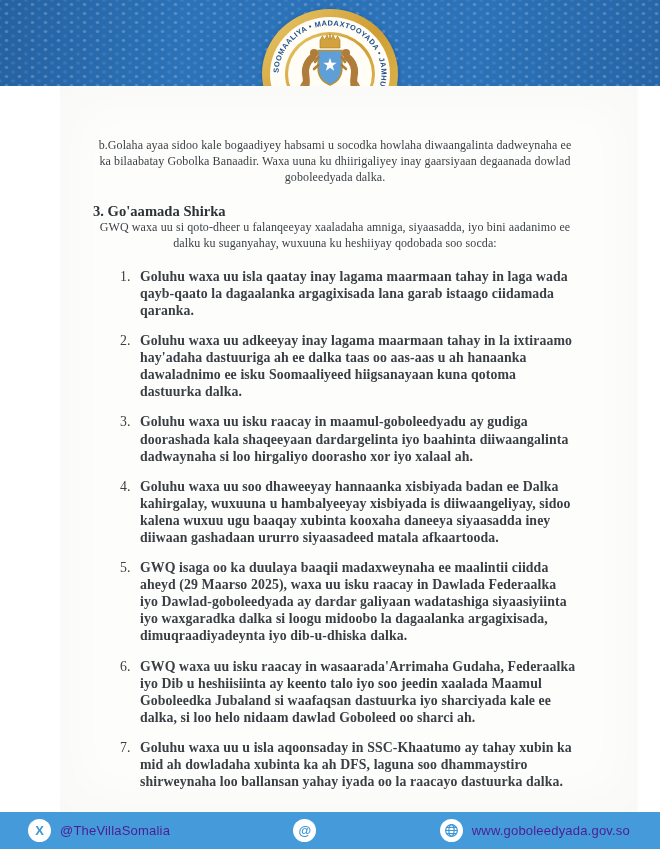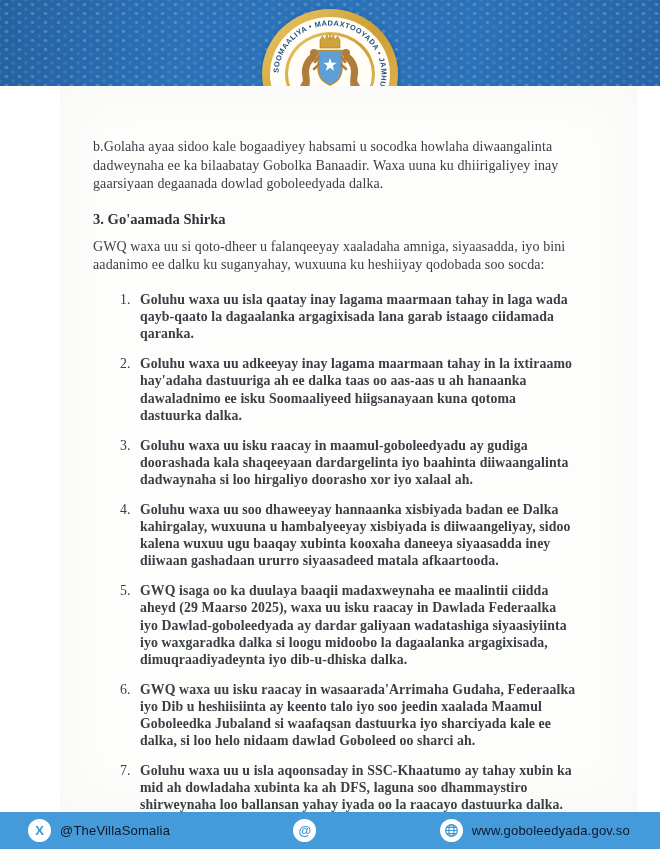--- a/index.html
+++ b/index.html
@@ -20,23 +20,23 @@
   }
 
   
   .paper {
     position:absolute; top:86px; left:60px; width:577px; height:726px;
     background:#fdfdfb;
     box-shadow: inset 0 0 60px rgba(70,70,60,.03), 1px 0 2px rgba(0,0,0,.02);
     padding:52px 60px 0 33px;
     color:#3a3f45;
   }
-  .paper p { font-size:14px; line-height:1.33; letter-spacing:.1px; }
+  .paper p { font-size:12px; line-height:1.33; letter-spacing:.1px;text-align:center; }
   .heading { margin-top:17px; font-size:14.6px; font-weight:bold; color:#2e3338; }
-  .intro   { margin-top:10px; }
+  .intro   { }
   ol.resolutions { list-style:none; margin:16px 0 0 27px; width:457px; }
   ol.resolutions li { display:flex; margin-bottom:13px; }
   ol.resolutions .num { flex:0 0 20px; font-size:13.8px; line-height:1.24; }
   ol.resolutions .txt { flex:1; font-size:13.8px; line-height:1.24; letter-spacing:.1px;font-weight:bold; }
 
   
   .seal { position:absolute; top:7px; left:260px; width:140px; height:134px;
           filter:drop-shadow(0 1px 2px rgba(0,0,50,.25)); }
 
   
@@ -47,21 +47,21 @@
     padding:0 30px 0 28px;
     font-family:"Liberation Sans", sans-serif;
   }
   .f-item { display:flex; align-items:center; gap:9px; cursor:pointer; }
   .f-badge {
     width:23px; height:23px; border-radius:50%; background:#ffffff;
     display:flex; align-items:center; justify-content:center;
     color:#3e96d2; flex:0 0 23px;
   }
   .f-badge .glyph { font-weight:bold; font-size:13px; line-height:1; }
-  .f-label { color:#0f172a; font-size:13px; letter-spacing:.2px; }
+  .f-label { color:#4c1d95; font-size:13px; letter-spacing:.2px; }
 </style>
 </head>
 <body>
 
 <div class="stage">
 
   <div class="banner"></div>
 
   <div class="seal">
     <svg width="140" height="134" viewBox="0 0 140 134">

